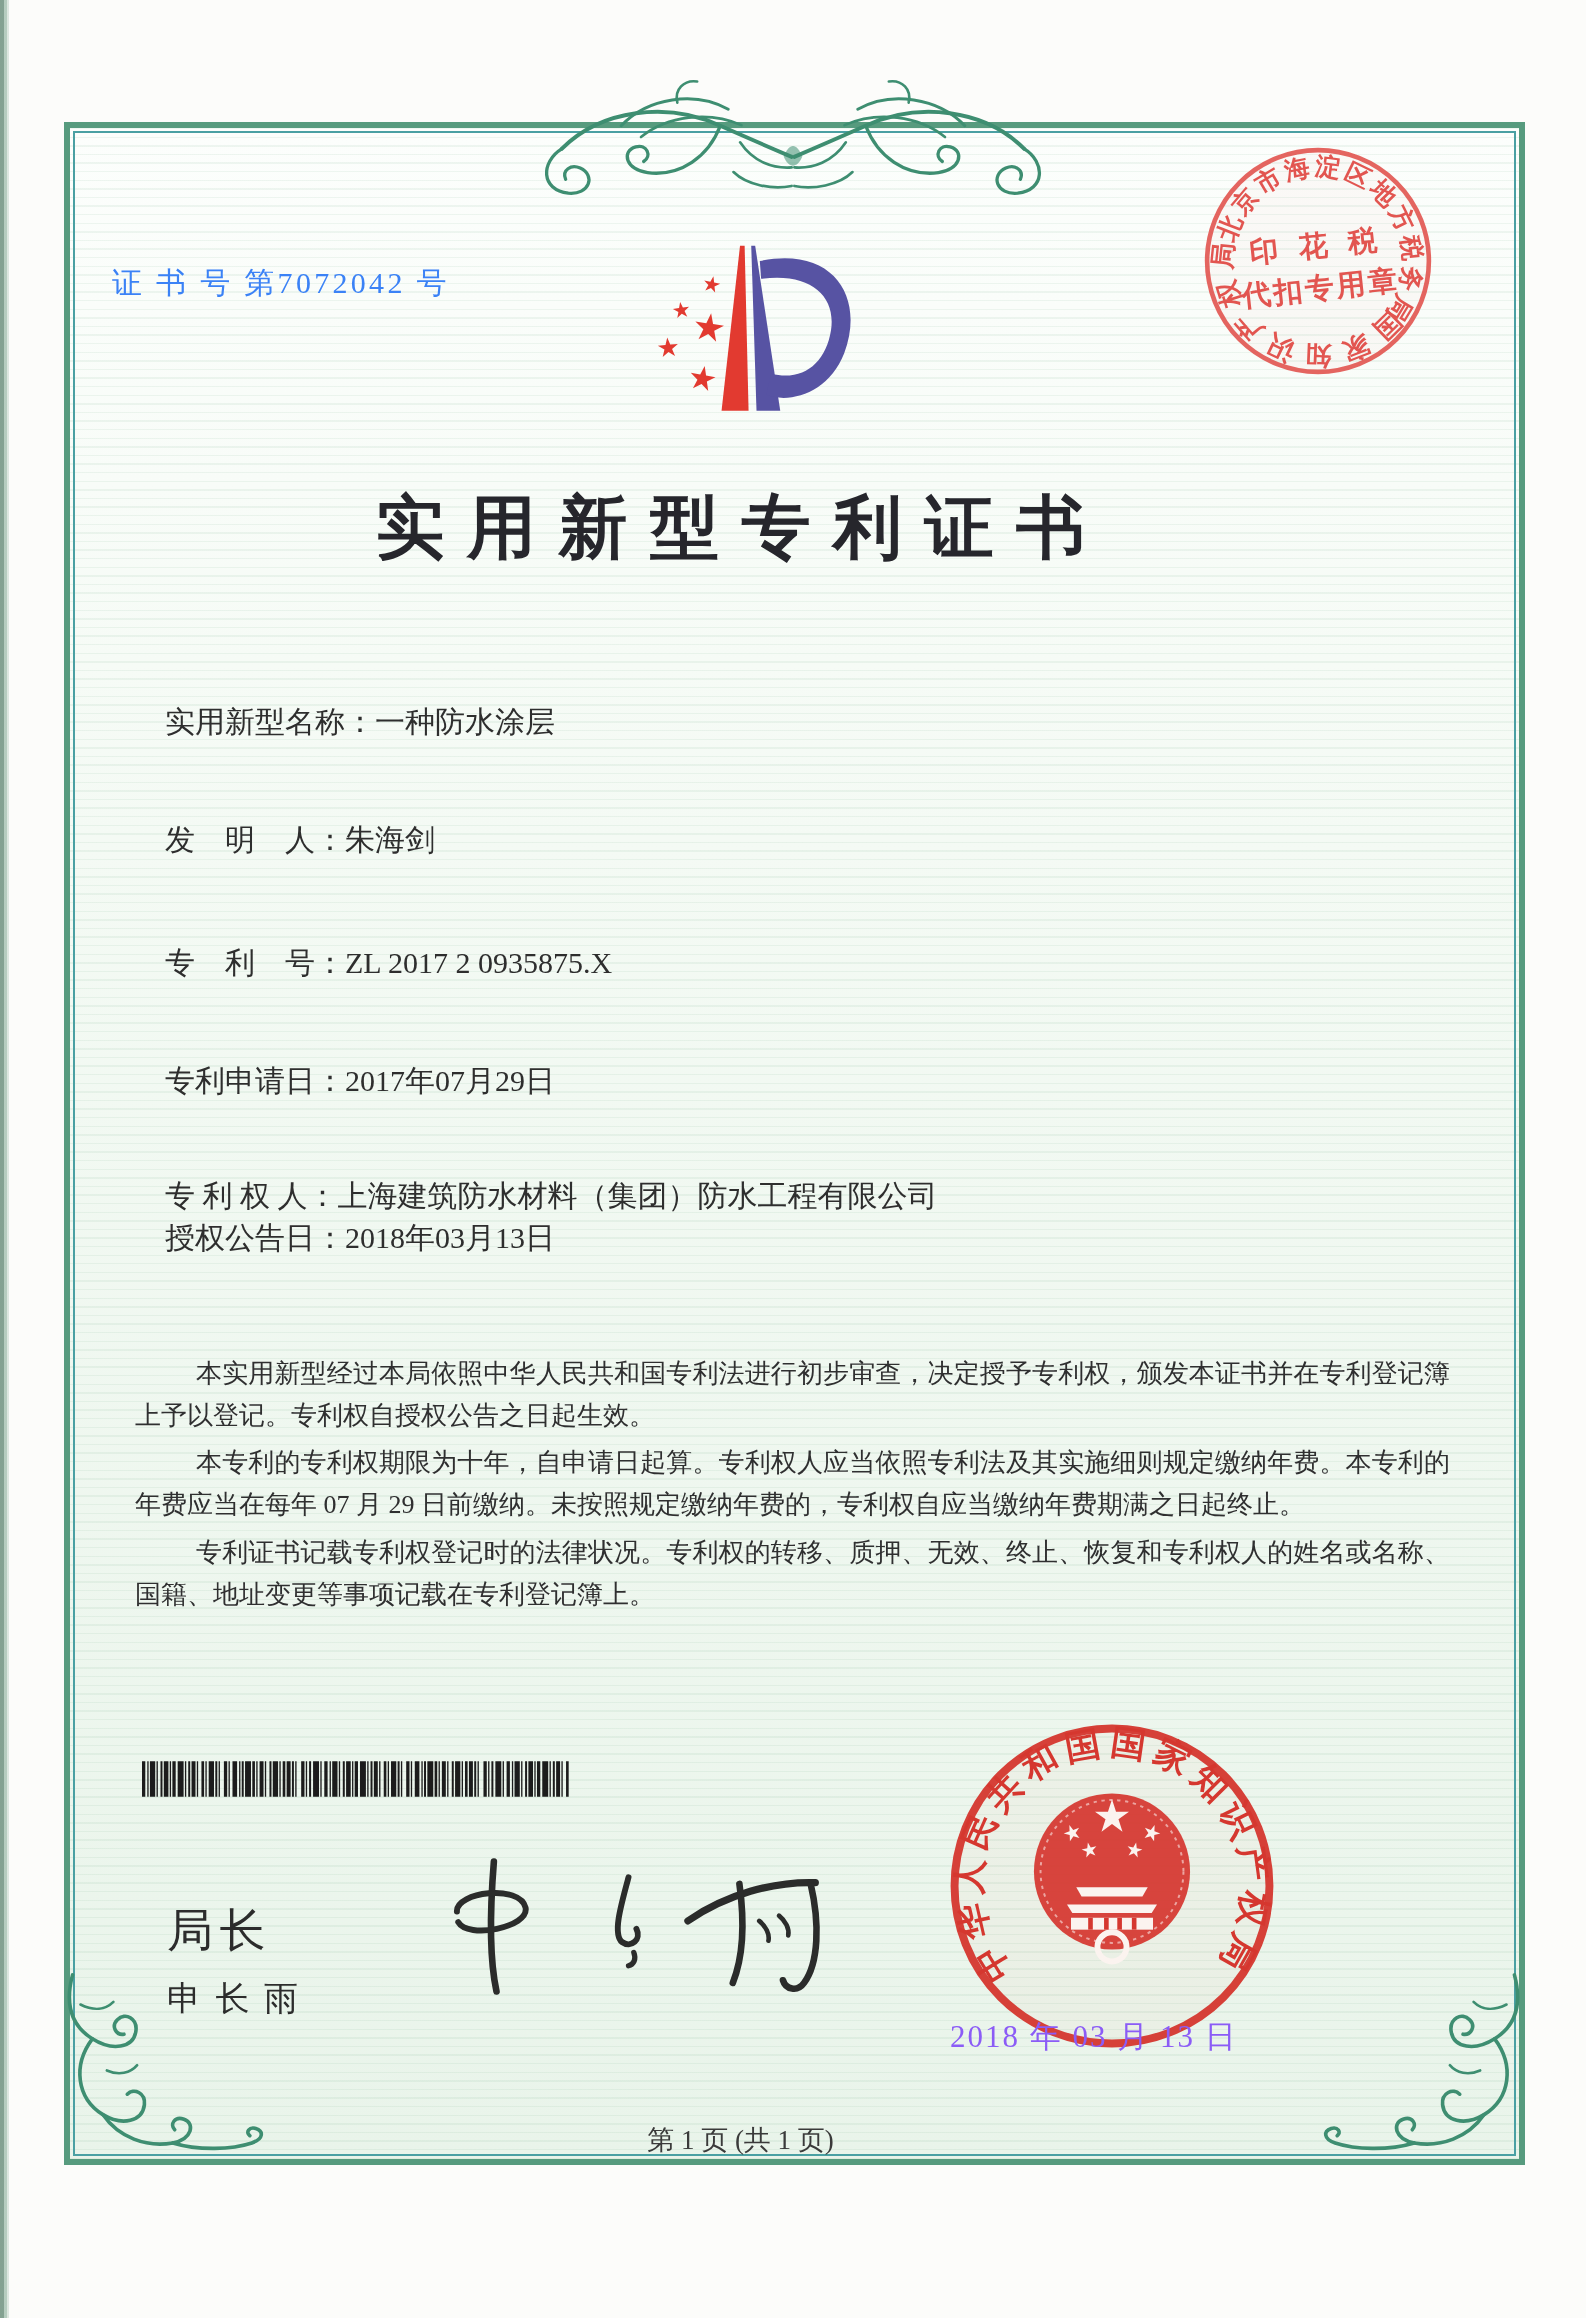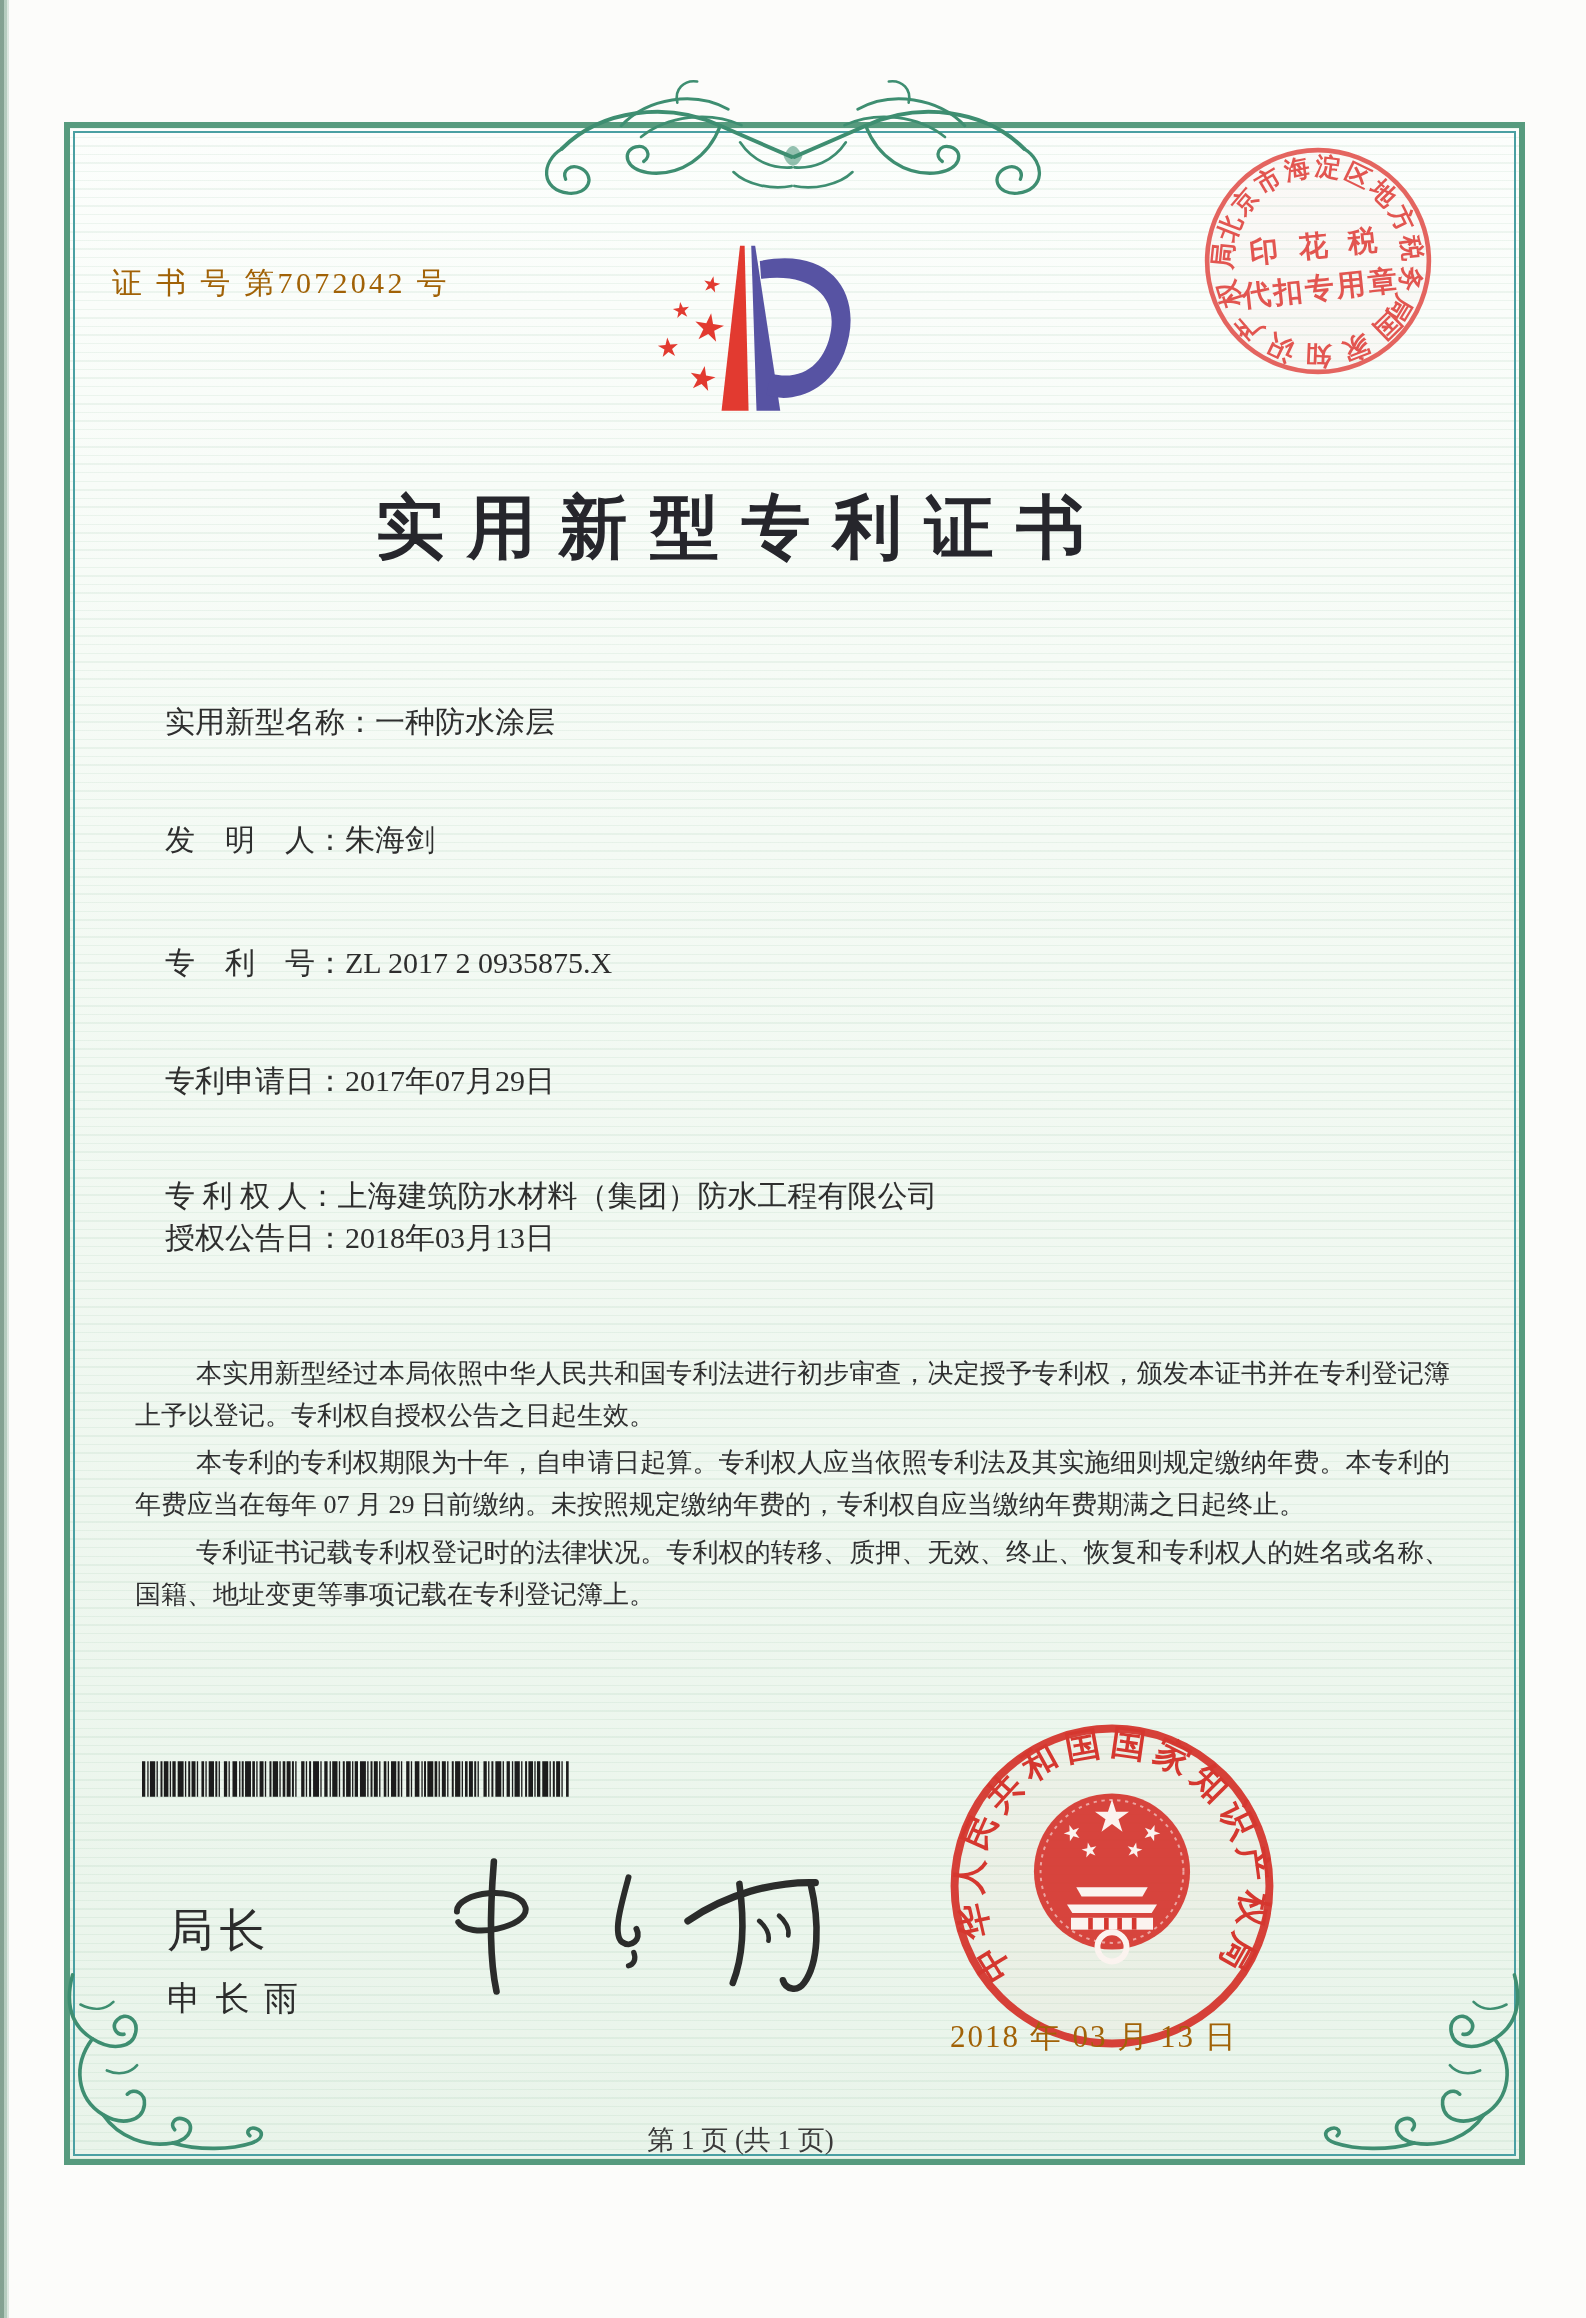--- a/index.html
+++ b/index.html
@@ -26,40 +26,40 @@
       repeating-linear-gradient(180deg, rgba(110,170,132,.10) 0 1.3px, rgba(110,170,132,0) 1.3px 8.6px),
       linear-gradient(180deg,#fcfefc 0%, #f4faf4 35%, #e9f4ea 100%);
   }
   .frame-inner{
     position:absolute;inset:2.6px;
     border:2px solid #4aa0a3;
   }
   .abs{position:absolute;}
   .cert-no{
     left:112px;top:263px;
-    font-size:30px;letter-spacing:3.3px;color:#a16207;
+    font-size:30px;letter-spacing:3.3px;color:#3b82f6;
   }
   .title{
     left:0;width:100%;top:482px;text-align:center;
     transform:translateX(-52px);
     font-size:69px;font-weight:bold;letter-spacing:22.5px;color:#26262c;
   }
   .field-line{
     left:135px;font-size:30px;color:#2e2e2e;white-space:nowrap;margin-left:30px;
   }
   .paras{
     left:135px;top:1353px;width:1315px;
     font-size:26px;line-height:42px;text-align:justify;color:#2f2f30;
   }
   .paras p{margin:0 0 5.3px 0;text-indent:61px;}
   .signer{font-family:"Liberation Sans","DejaVu Sans",sans-serif;color:#2c2c2c;}
   .signer-title{left:167px;top:1900px;font-size:46px;letter-spacing:6.6px;}
   .signer-name{left:167px;top:1976px;font-size:34px;letter-spacing:14.5px;font-family:Liberation Mono, monospace;}
   .issue-date{
-    left:950px;top:2016px;font-size:31px;letter-spacing:2px;color:#a16207;z-index:6;
+    left:950px;top:2016px;font-size:31px;letter-spacing:2px;color:#8b5cf6;z-index:6;
   }
   .page-footer{
     left:0;width:100%;top:2122px;text-align:center;transform:translateX(-53px);
     font-size:27px;color:#3a3a3a;
   }
   svg{overflow:visible;}
   .stamp-svg{z-index:5;}
   .seal-svg{z-index:4;}
   .deco{z-index:3;}
 </style>

